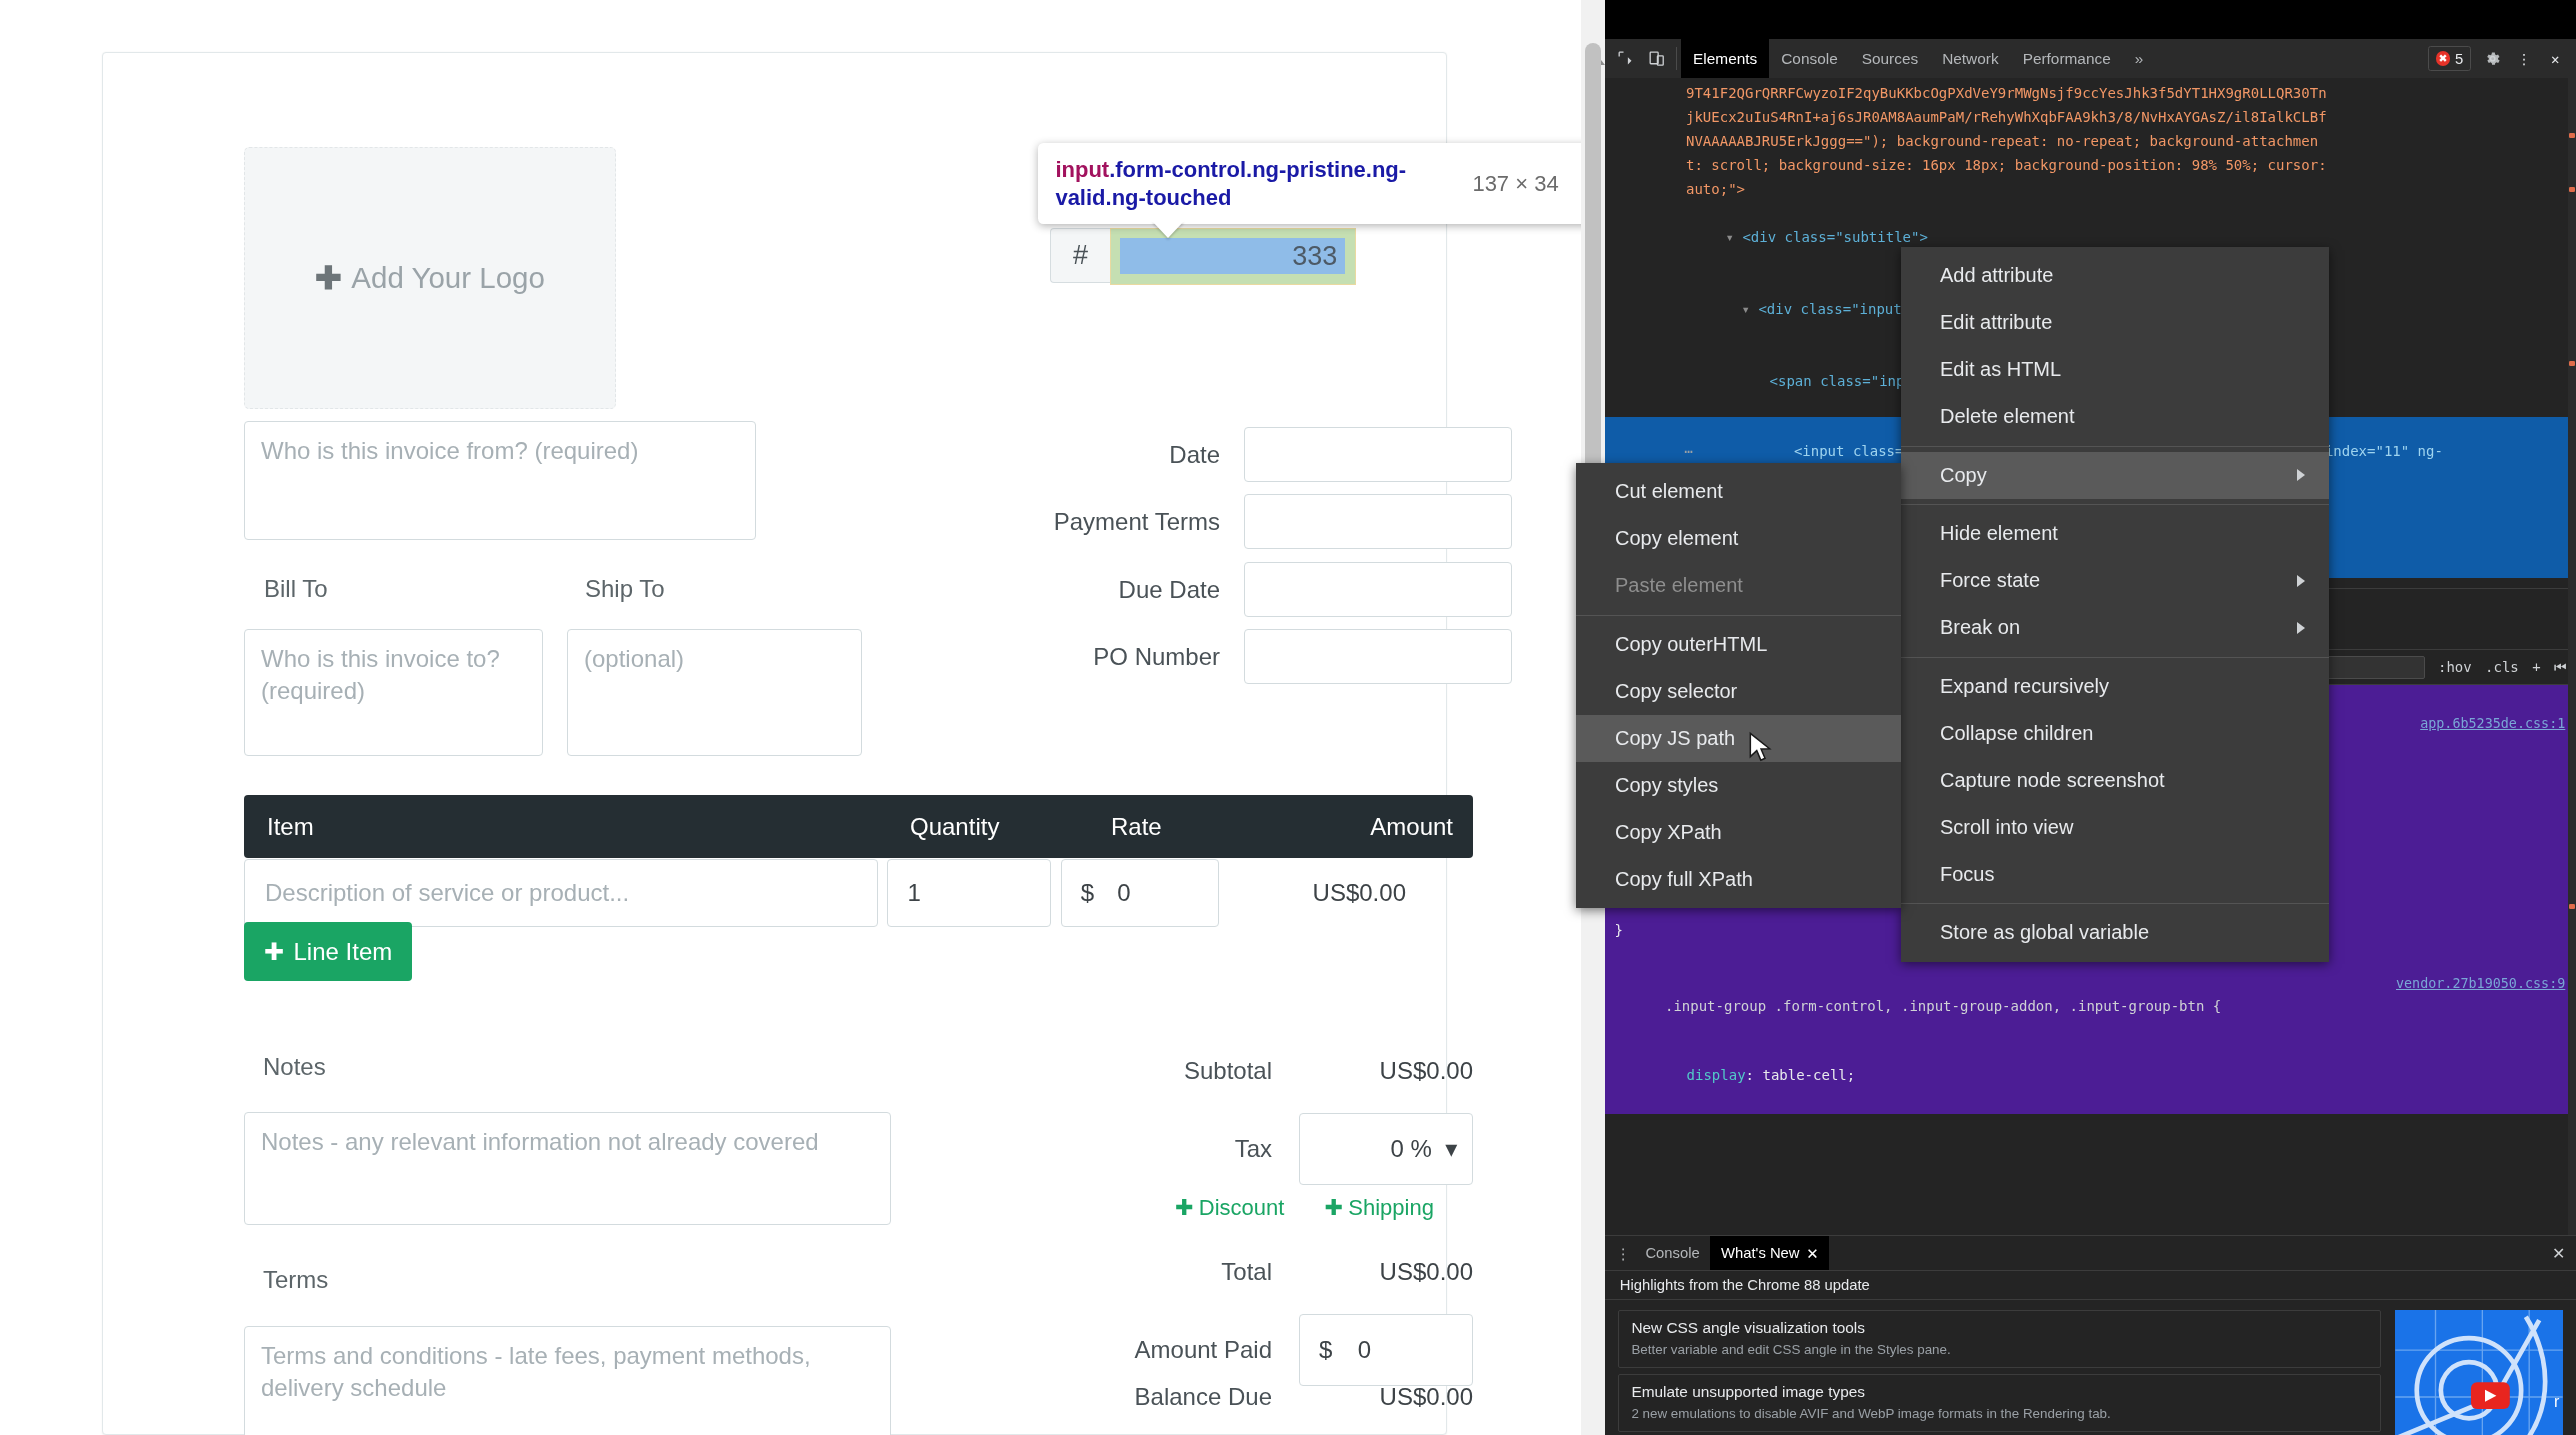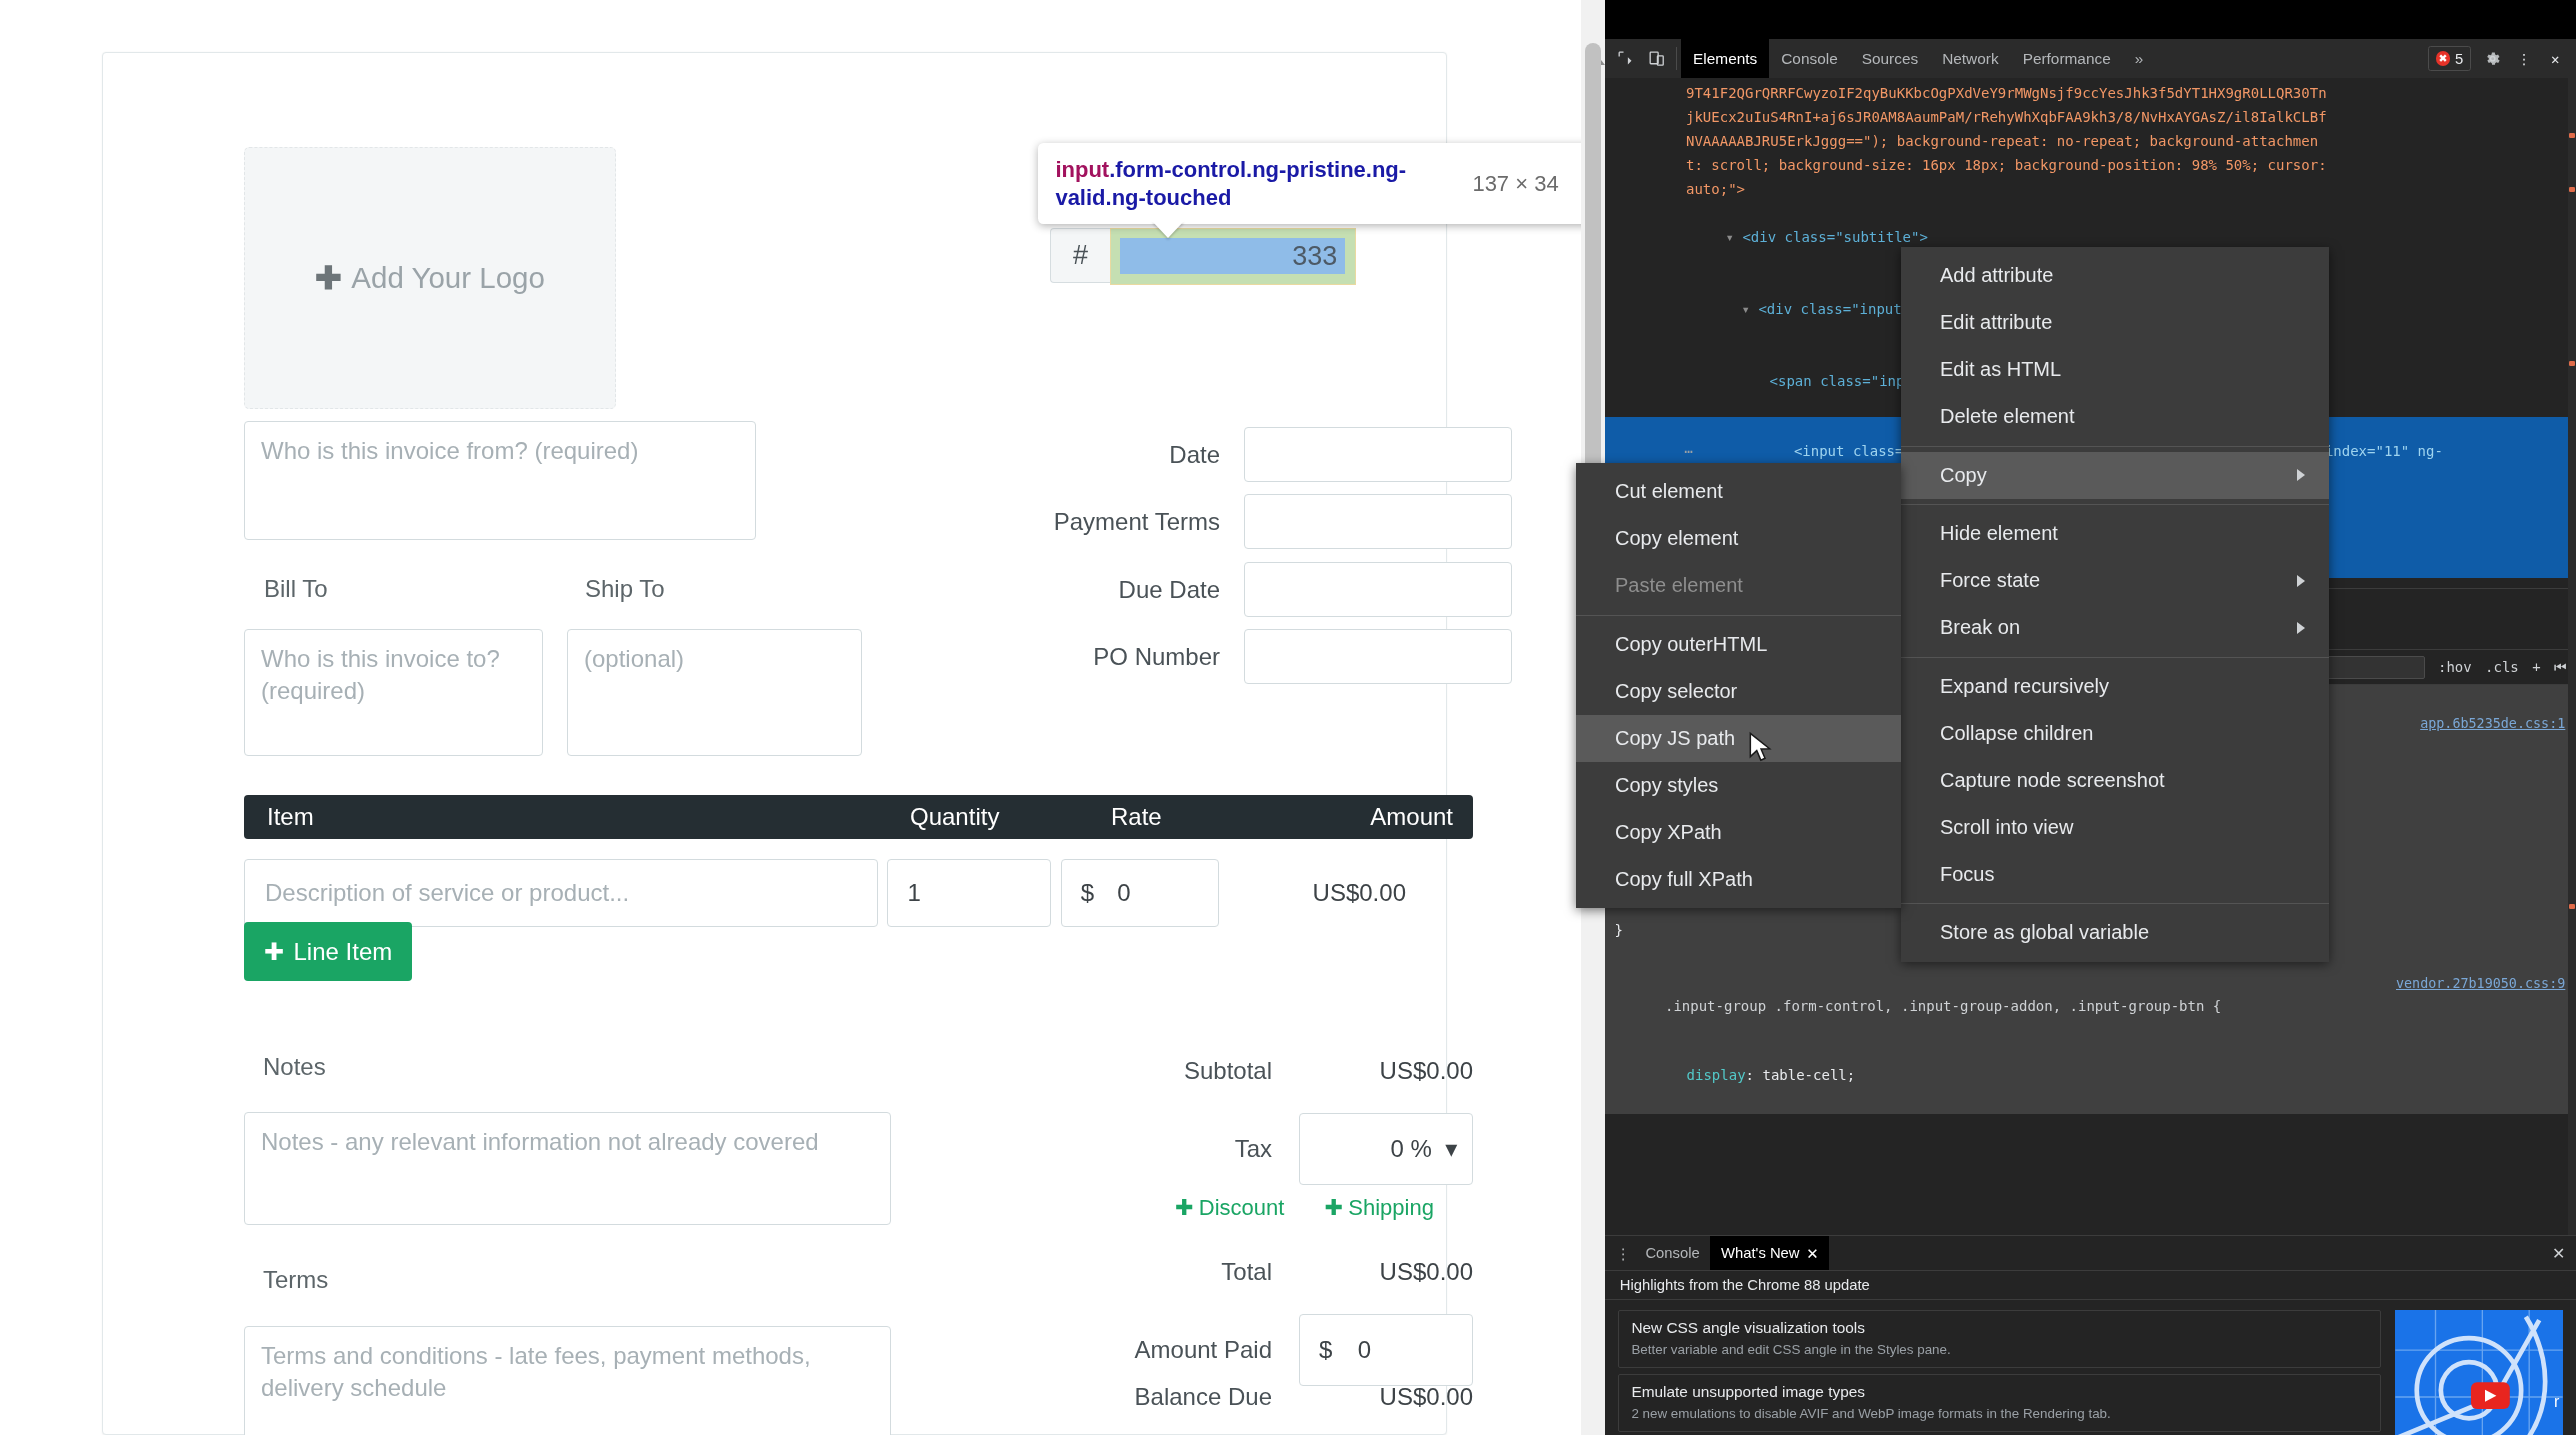--- a/index.html
+++ b/index.html
@@ -76,21 +76,21 @@
   .lbl-shipto { left: 482px; top: 522px; }
 
   
   .meta-row { position: absolute; display: flex; align-items: center; justify-content: flex-end; width: 939px; left: 470px; }
   .meta-row .m-lbl { font-size: 24px; color: #4a5257; margin-right: 24px; }
   .meta-row .m-box { width: 268px; height: 55px; background:#fff; border: 0.7px solid #d3dbde; border-radius: 4px; }
   .mr1 { top: 374px; } .mr2 { top: 441px; } .mr3 { top: 509px; } .mr4 { top: 576px; }
 
   
   .items-head {
-    position: absolute; left: 141px; top: 742px; width: 1229px; height: 44px;
+    position: absolute; left: 141px; top: 742px; width: 1229px; height: 63px;
     background: #252e33; border-radius: 4px; color: #fff; font-size: 24px;
     display: flex; align-items: center;
   }
   .items-head .c-item { flex: 1; padding-left: 23px; }
   .items-head .c-qty { width: 201px; text-align: left; }
   .items-head .c-rate { width: 174px; text-align: left; }
   .items-head .c-amt { width: 188px; text-align: right; padding-right: 20px; }
 
   .item-row { position: absolute; left: 141px; top: 804px; width: 1229px; height: 72px; display: flex; align-items: center; }
   .item-desc { width: 634px; height: 68px; border: 0.7px solid #d3dbde; border-radius: 4px; background: #fff;
@@ -180,21 +180,21 @@
   
   .dt-crumb { height: 31px; background: #242424; border-top: 0.7px solid #3c3c3c; display: flex; align-items: center;
               padding-left: 12px; gap: 14.8px; font-size: 14px; color: #5db0d7; }
   .dt-paneltabs { height: 31px; background: #242424; border-bottom: 0.7px solid #3c3c3c;
                   display: flex; align-items: center; padding-left: 12px; gap: 17.4px;
                   font-family: "Liberation Sans", sans-serif; font-size: 14.8px; color: #b4b7ba; }
   .dt-filterbar { height: 35px; background: #242424; display: flex; align-items: center;
                   padding: 0 9.4px; gap: 13.4px; border-bottom: 0.7px solid #3c3c3c; }
   .filter-input { flex: 1; height: 23px; background: #333; border: 0.7px solid #4b4b4b; border-radius: 2px; }
   .fb-btn { font-size: 14px; color: #cfd2d5; cursor: pointer; }
-  .dt-styles { background: #404040; padding: 4px 0; }
+  .dt-styles { background: #4c1d95; padding: 4px 0; }
   .css-line { white-space: pre; line-height: 23px; padding-left: 9.4px; font-size: 14px; }
   .css-sel { color: #cfd2d5; }
   .css-prop { color: #53c9c9; }
   .css-val { color: #e8eaed; }
   .css-link { float: right; margin-right: 10.7px; color: #7aa7d6; text-decoration: underline; font-size: 13.4px; }
   .css-dim { color: #8b8b8b; }
 
   
   .dt-drawer { position: absolute; left: 0; bottom: 0; width: 971px; height: 201px; background: #242424;
                border-top: 0.7px solid #3c3c3c; }

